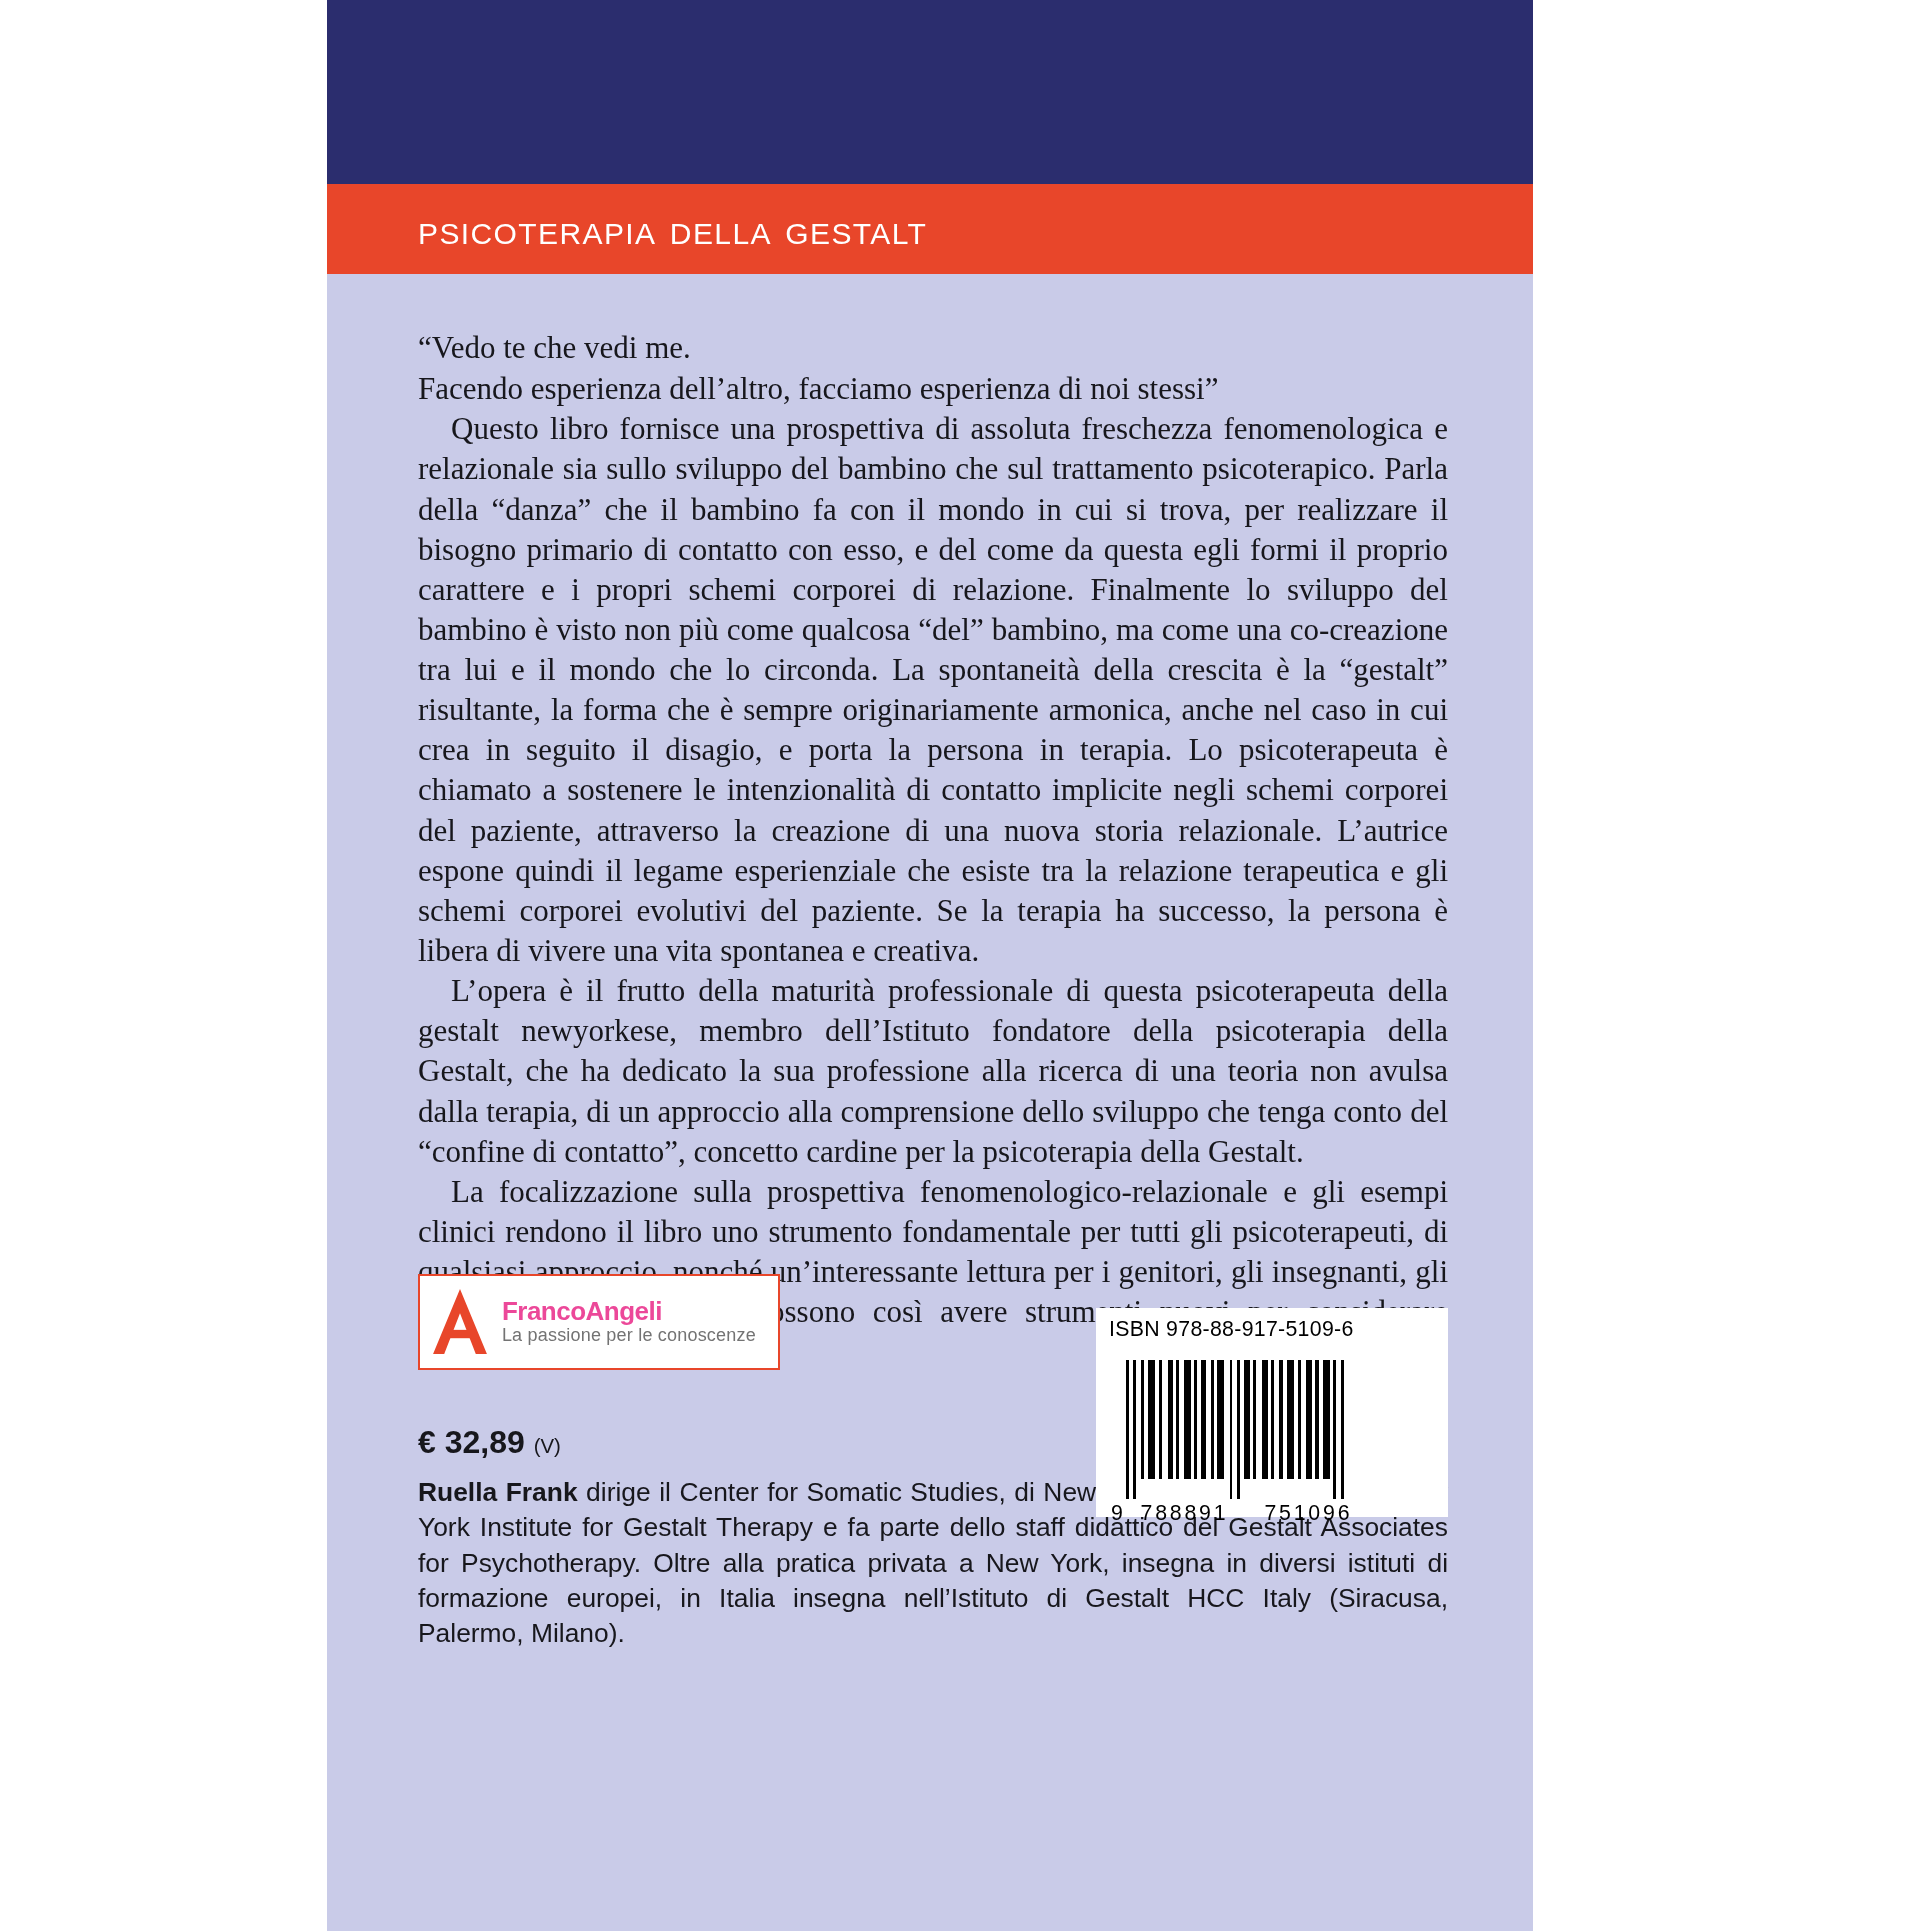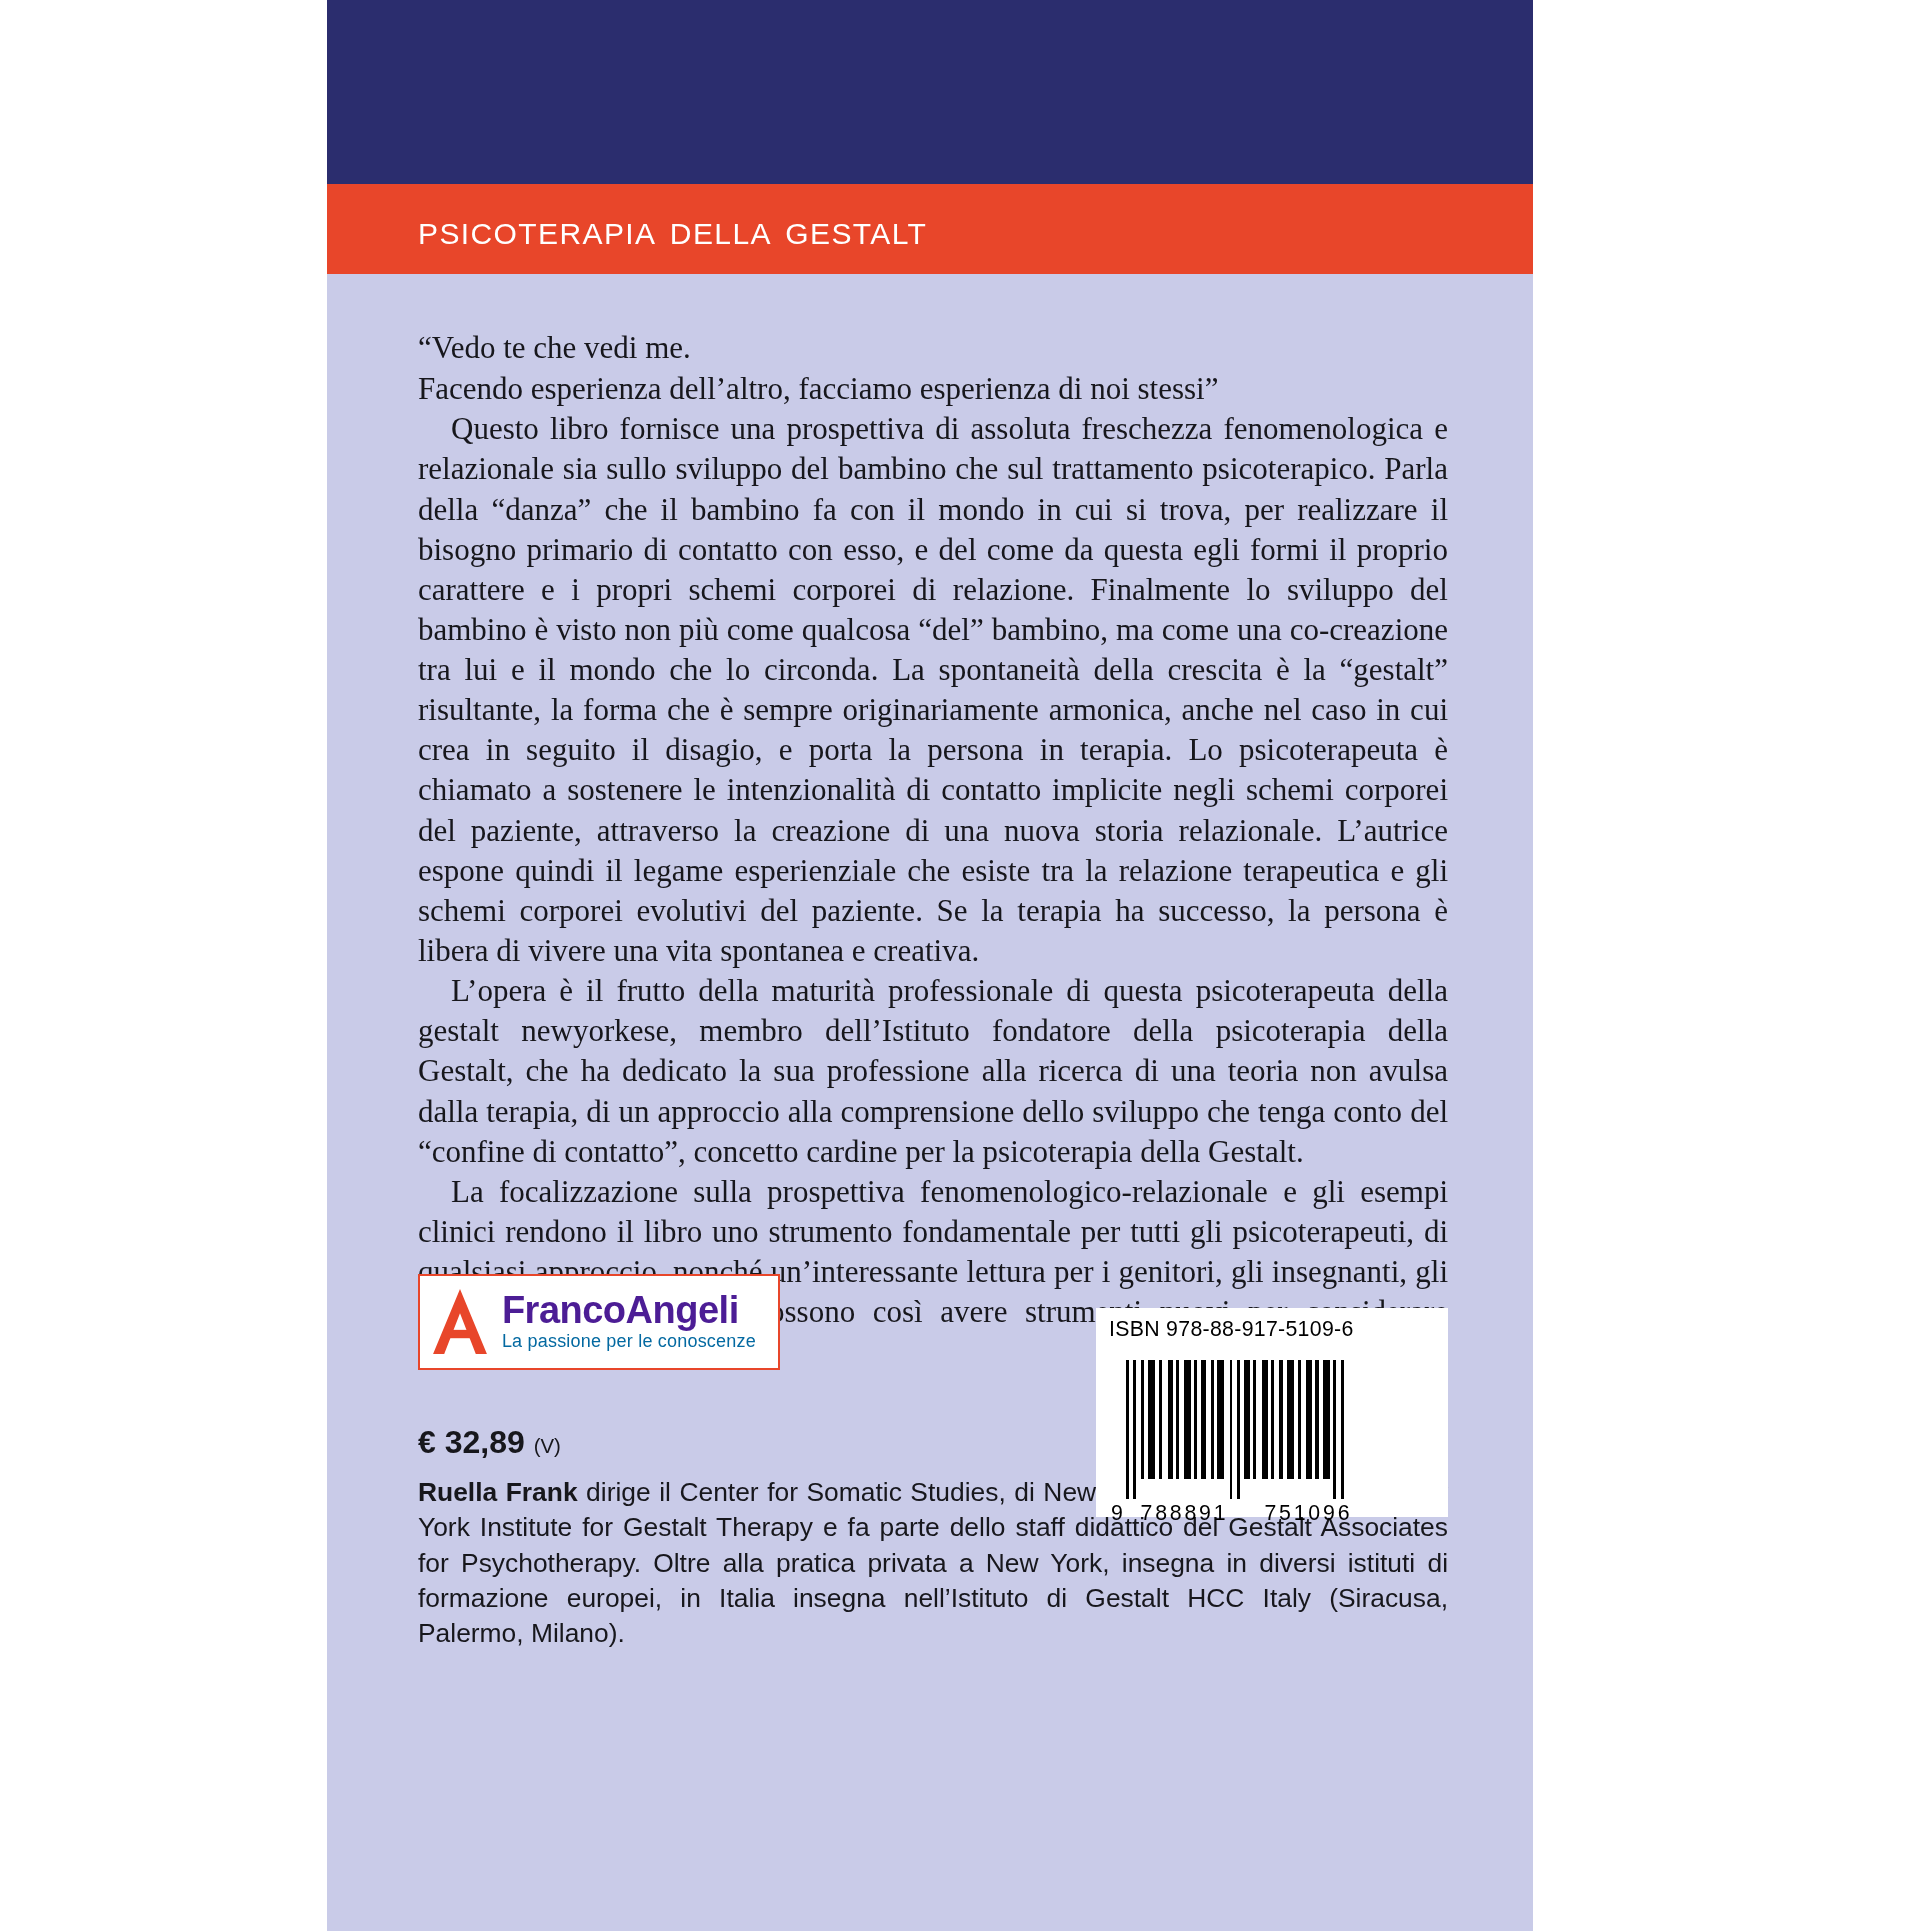--- a/index.html
+++ b/index.html
@@ -137,30 +137,30 @@
   }
   #logo-a svg { display: block; }
   #logo-text {
     display: flex;
     flex-direction: column;
     justify-content: center;
     padding-left: 1.9px;
   }
   #logo-name {
     font-family: "Liberation Sans", sans-serif;
-    font-size: 38px;
+    font-size: 26px;
     font-weight: 700;
-    color: #4c1d95;
+    color: #ec4899;
     line-height: 1.05;
     letter-spacing: -0.5px;
   }
   #logo-tag {
     font-family: "Liberation Sans", sans-serif;
     font-size: 18px;
-    color: #0369a1;
+    color: #737373;
     line-height: 1.2;
     letter-spacing: 0.2px;
   }
 
   #price {
     position: absolute;
     left: 91px;
     top: 1150px;
     font-family: "Liberation Sans", sans-serif;
     font-size: 32px;

